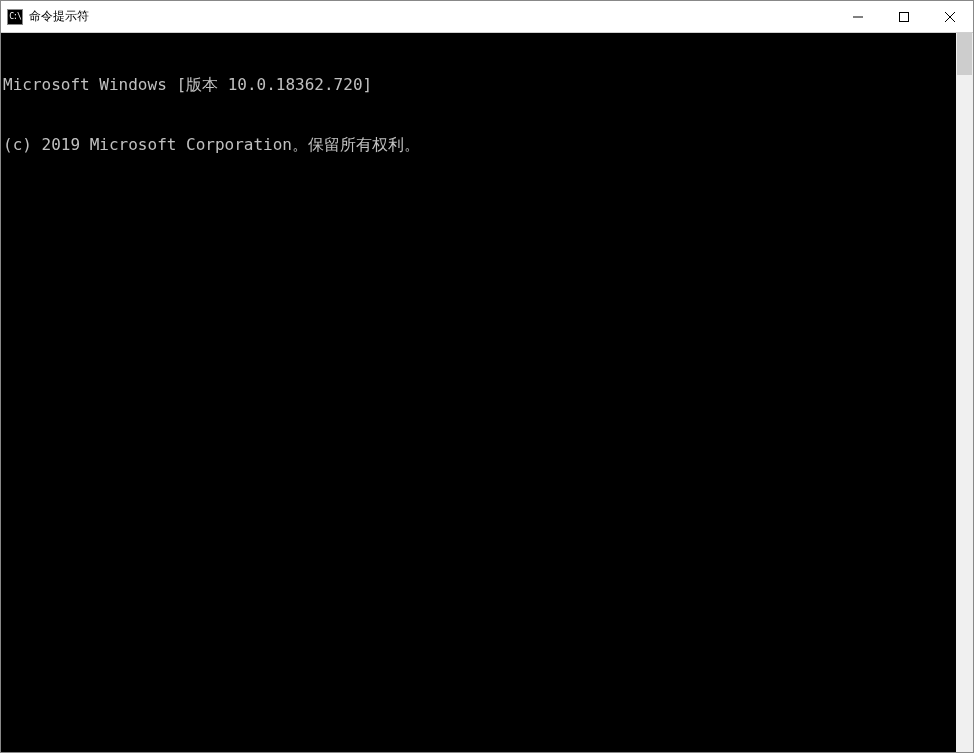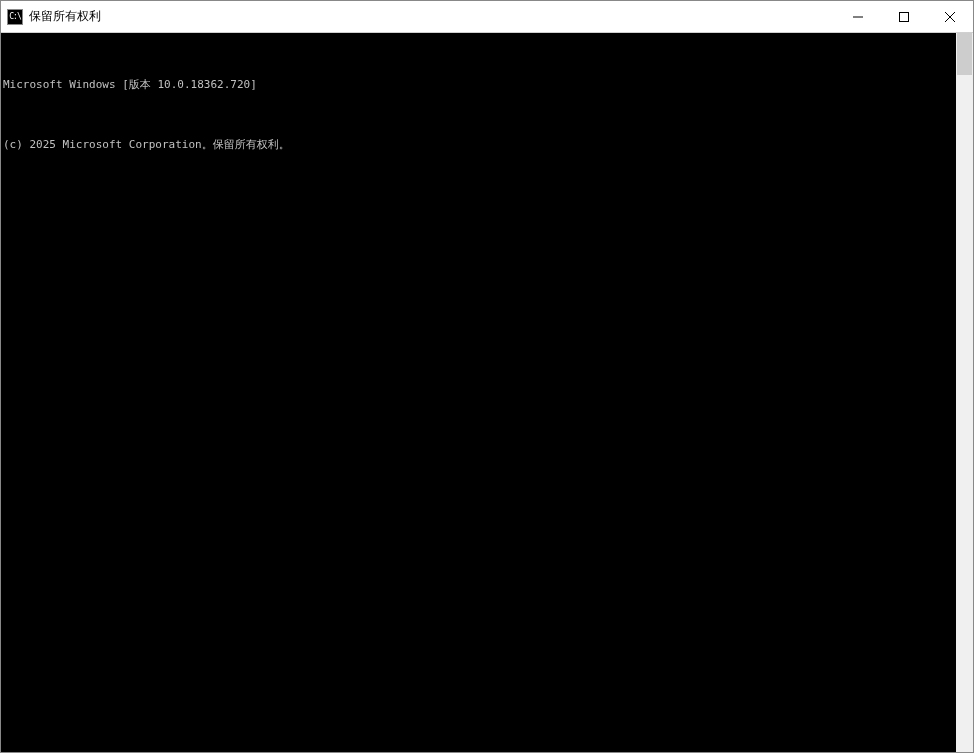--- a/index.html
+++ b/index.html
@@ -69,21 +69,21 @@
     }
     .content-area {
       display: flex;
       height: calc(100% - 32px);
     }
     .console {
       flex: 1;
       background: #000000;
       color: #c0c0c0;
       font-family: "NSimSun", "SimSun", "Consolas", monospace;
-      font-size: 11px;
+      font-size: 16px;
       line-height: 20px;
       padding: 2px 0 0 2px;
       white-space: pre;
       overflow: hidden;
     }
     .console-line {
       white-space: pre;
     }
     .cursor {
       display: inline-block;
@@ -114,21 +114,21 @@
     }
   </style>
 </head>
 <body>
 
 <div class="titlebar">
   <div class="titlebar-left">
     <div class="app-icon">
       <span class="app-icon-inner">C:\</span>
     </div>
-    <span class="title-text">保留所有权利</span>
+    <span class="title-text">命令提示符</span>
   </div>
   <div class="titlebar-right">
     <button class="win-btn">
       <svg viewBox="0 0 10 10">
           <line x1="0" y1="5" x2="10" y2="5" stroke="#000" stroke-width="1"></line>
         </svg>
     </button>
     <button class="win-btn">
       <svg viewBox="0 0 10 10">
           <rect x="0.5" y="0.5" width="9" height="9" fill="none" stroke="#000" stroke-width="1"></rect>
@@ -139,19 +139,19 @@
           <line x1="0" y1="0" x2="10" y2="10" stroke="#000" stroke-width="1"></line>
           <line x1="10" y1="0" x2="0" y2="10" stroke="#000" stroke-width="1"></line>
         </svg>
     </button>
   </div>
 </div>
 
 <div class="content-area">
   <div class="console">
     <div class="console-line">Microsoft Windows [版本 10.0.18362.720]</div>
-    <div class="console-line">(c) 2025 Microsoft Corporation。保留所有权利。</div>
+    <div class="console-line">(c) 2019 Microsoft Corporation。保留所有权利。</div>
     <div class="console-line"></div>
   </div>
   <div class="scrollbar">
     <div class="scroll-thumb"></div>
   </div>
 </div>
 
 </body></html>

